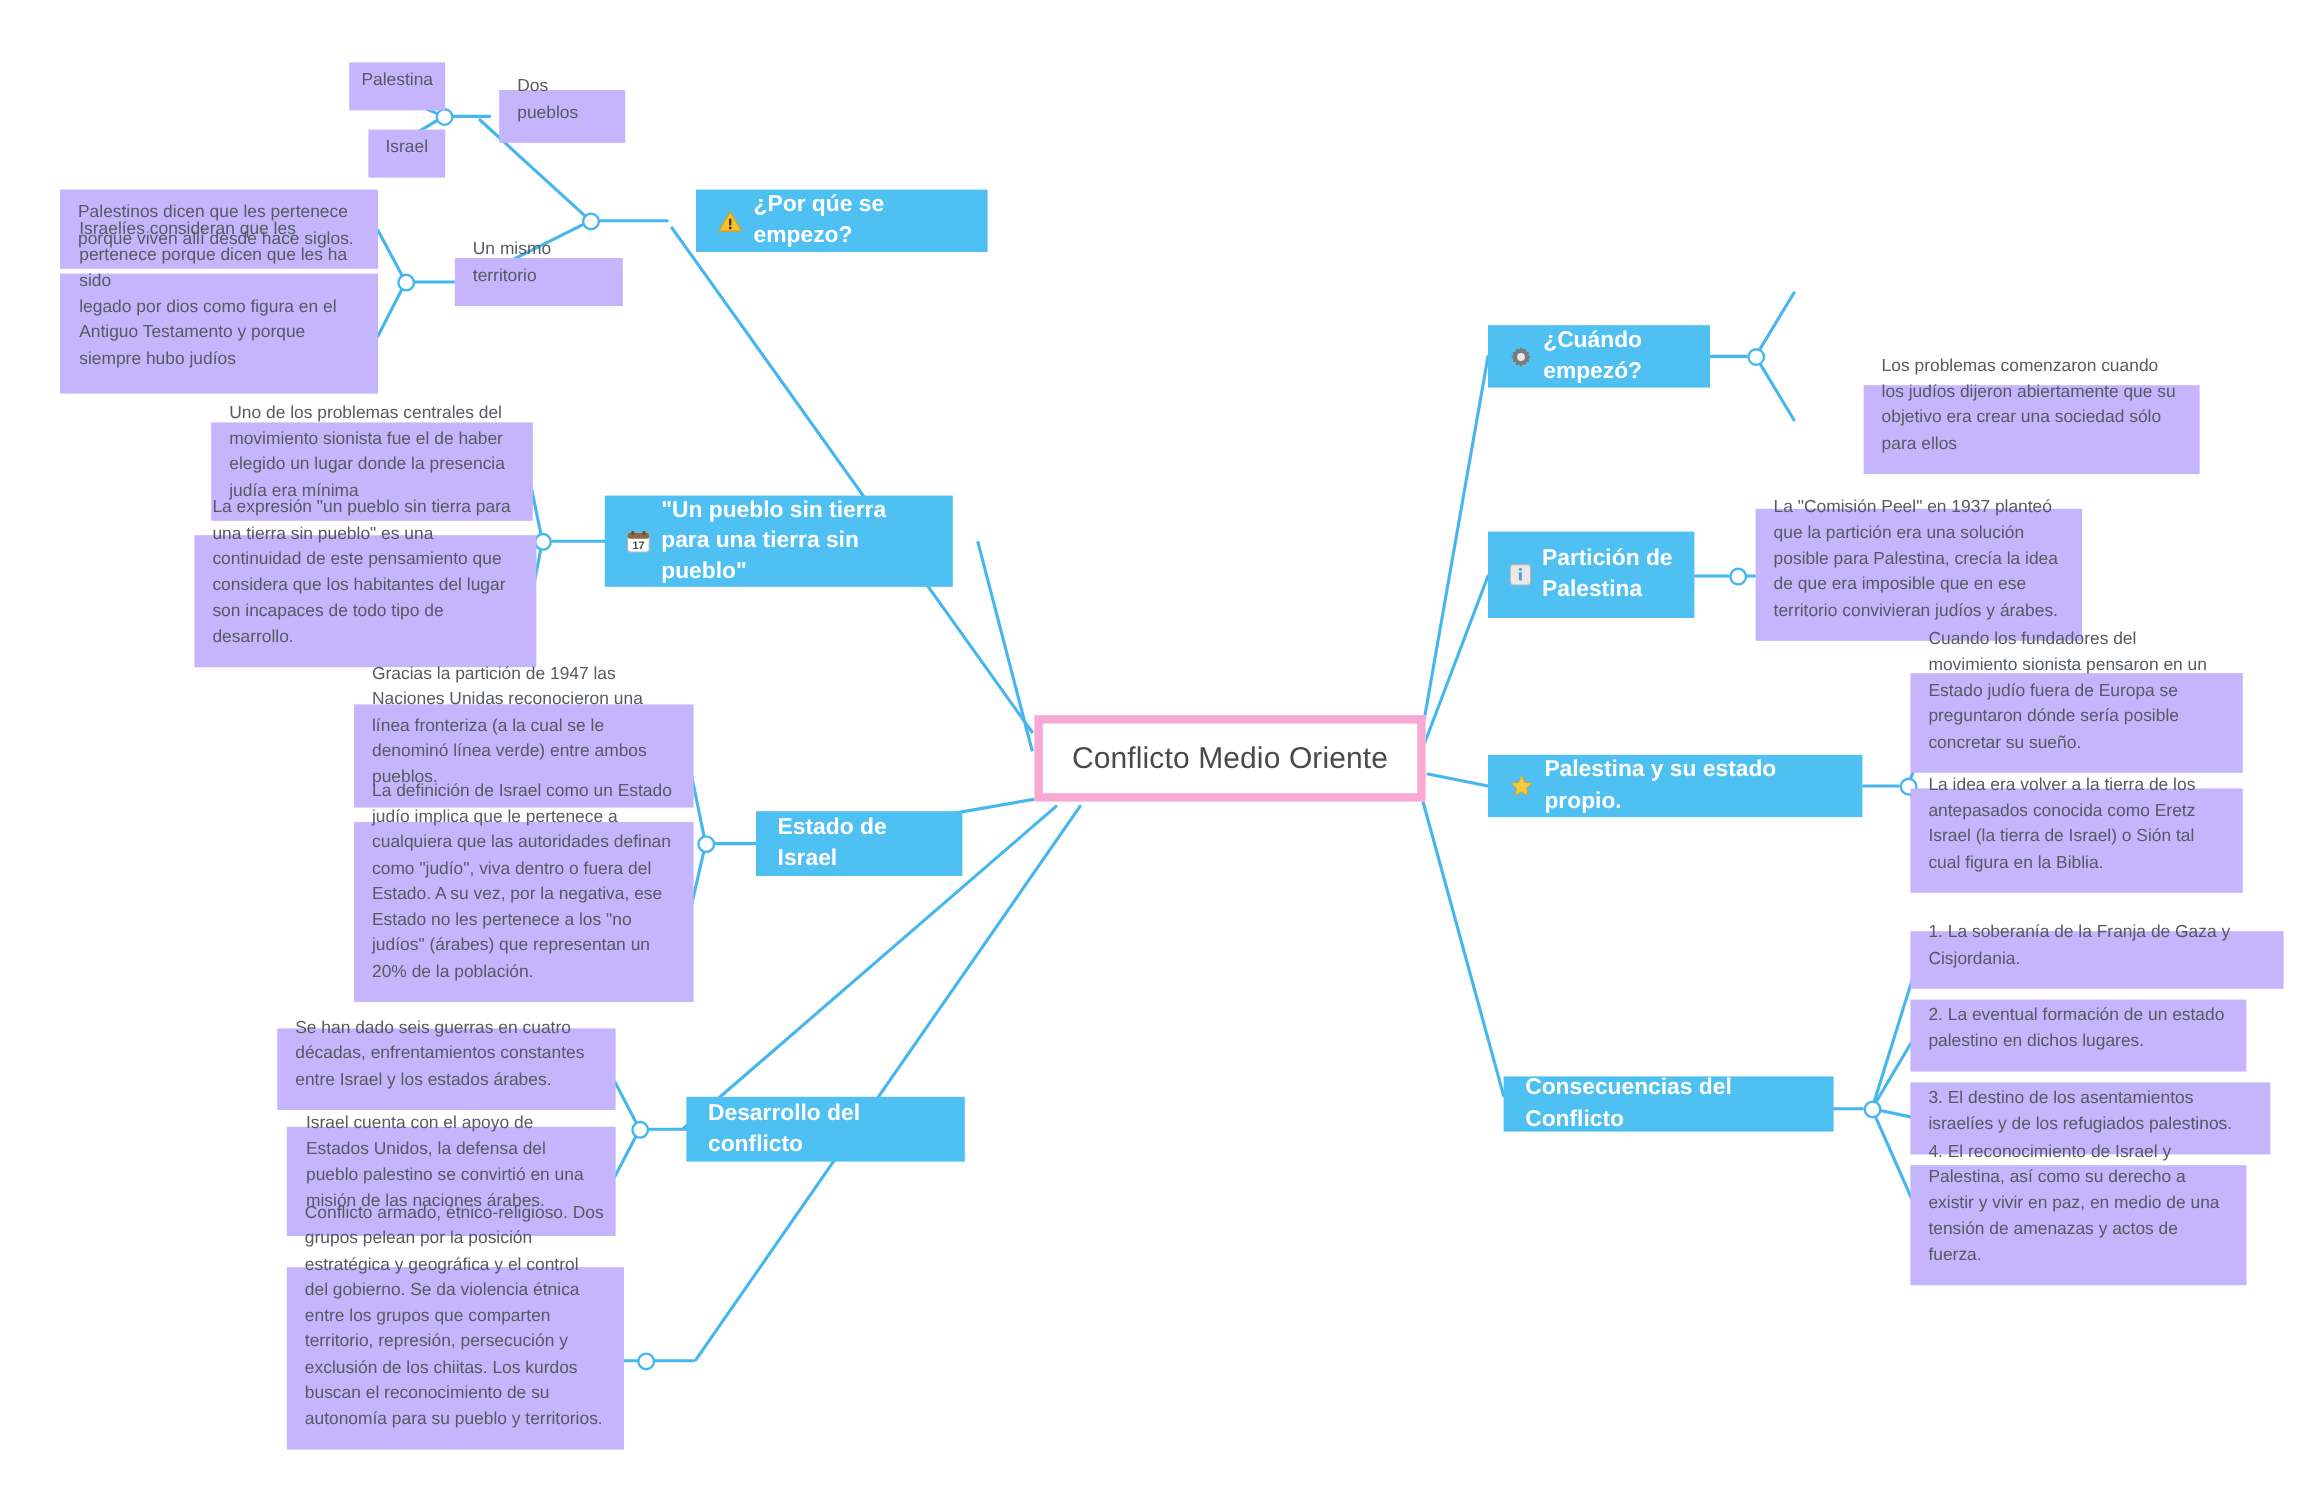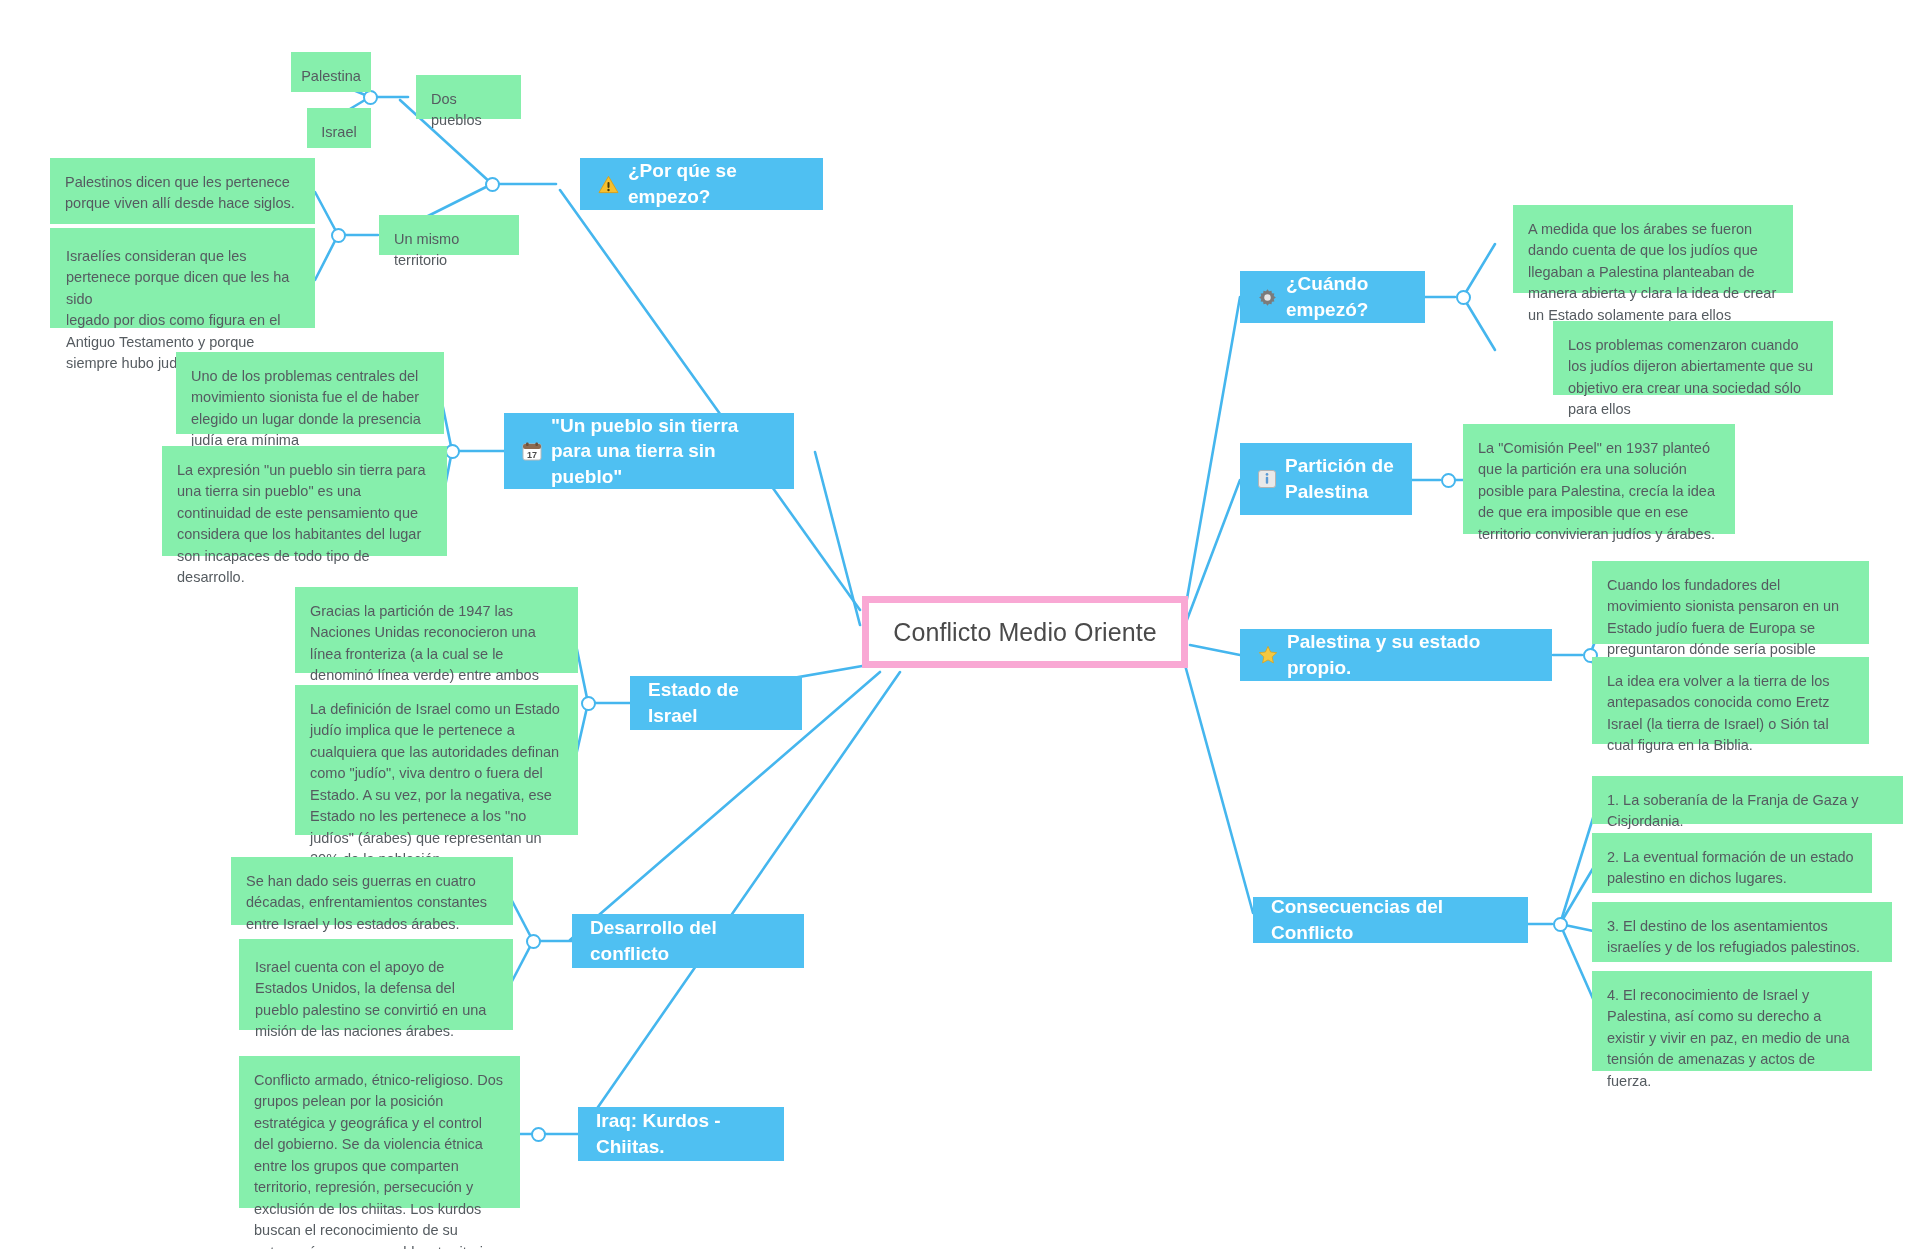--- a/index.html
+++ b/index.html
@@ -55,28 +55,28 @@
     line-height: 1.35;
   }
   .node.topic .ico {
     margin-right: 9px;
     display: inline-flex;
     flex: 0 0 auto;
     align-items: center;
   }
   
   .node.leaf {
-    background: #86efac;
+    background: #c4b5fd;
     color: #555b60;
     font-size: 14.5px;
     font-weight: 400;
     line-height: 1.48;
     padding: 14px 15px;
     display: flex;
-    align-items: flex-start;
+    align-items: flex-end;
   }
   .node.leaf.pad-lg {
     padding: 18px 16px;
   }
   .leaf-text { display: block; white-space: pre-line; }
   .topic-text { display: block; white-space: pre-line; }
 
   
   .knob {
     position: absolute;
@@ -235,38 +235,32 @@
   <div class="node topic" style="left:572px; top:914px; width:232px; height:54px; justify-content:center;">
     <span class="topic-text">Desarrollo del conflicto</span>
   </div>
   <div class="node leaf pad-lg" style="left:239px; top:939px; width:274px; height:91px;">
     <span class="leaf-text">Israel cuenta con el apoyo de Estados Unidos, la defensa del pueblo palestino se convirtió en una misión de las naciones árabes.</span>
   </div>
   <div class="node leaf" style="left:231px; top:857px; width:282px; height:68px;">
     <span class="leaf-text">Se han dado seis guerras en cuatro décadas, enfrentamientos constantes entre Israel y los estados árabes.</span>
   </div>
 
-  <div class="node topic" style="left:578px; top:1107px; width:206px; height:54px; justify-content:center;">
-    <span class="topic-text">Iraq: Kurdos - Chiitas.</span>
-  </div>
   <div class="node leaf" style="left:239px; top:1056px; width:281px; height:152px;">
     <span class="leaf-text">Conflicto armado, étnico-religioso. Dos grupos pelean por la posición estratégica y geográfica y el control del gobierno. Se da violencia étnica entre los grupos que comparten territorio, represión, persecución y exclusión de los chiitas. Los kurdos buscan el reconocimiento de su autonomía para su pueblo y territorios.</span>
   </div>
 
   <div class="node topic" style="left:1240px; top:271px; width:185px; height:52px;">
     <span class="ico">
       <svg width="19" height="19" viewBox="0 0 20 20">
         <path d="M10 1.2 L11.6 3.4 L14.2 2.8 L14.6 5.4 L17.2 5.8 L16.6 8.4 L18.8 10 L16.6 11.6 L17.2 14.2 L14.6 14.6 L14.2 17.2 L11.6 16.6 L10 18.8 L8.4 16.6 L5.8 17.2 L5.4 14.6 L2.8 14.2 L3.4 11.6 L1.2 10 L3.4 8.4 L2.8 5.8 L5.4 5.4 L5.8 2.8 L8.4 3.4 Z" fill="#7b7b7b"></path>
         <circle cx="10" cy="10" r="3.4" fill="#e8e8e8"></circle>
       </svg>
     </span>
     <span class="topic-text">¿Cuándo empezó?</span>
-  </div>
-  <div class="node leaf" style="left:1513px; top:205px; width:280px; height:88px;">
-    <span class="leaf-text">A medida que los árabes se fueron dando cuenta de que los judíos que llegaban a Palestina planteaban de manera abierta y clara la idea de crear un Estado solamente para ellos</span>
   </div>
   <div class="node leaf" style="left:1553px; top:321px; width:280px; height:74px;">
     <span class="leaf-text">Los problemas comenzaron cuando los judíos dijeron abiertamente que su objetivo era crear una sociedad sólo para ellos</span>
   </div>
 
   <div class="node topic" style="left:1240px; top:443px; width:172px; height:72px; align-items:center;">
     <span class="ico">
       <svg width="18" height="18" viewBox="0 0 18 18">
         <rect x="0.5" y="0.5" width="17" height="17" rx="2.5" fill="#e9e9e9" stroke="#b4b4b4" stroke-width="1"></rect>
         <circle cx="9" cy="4.4" r="1.35" fill="#5a9bd5"></circle>

